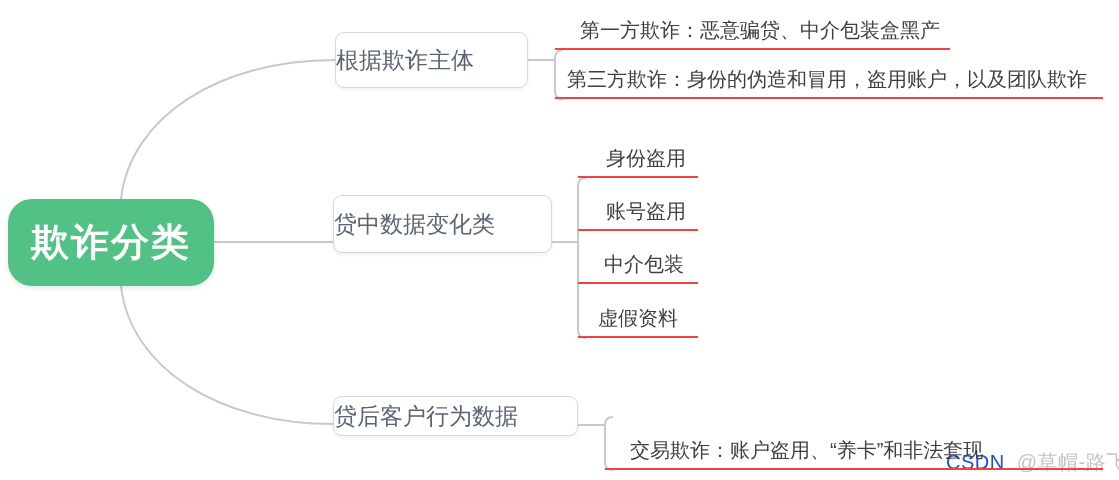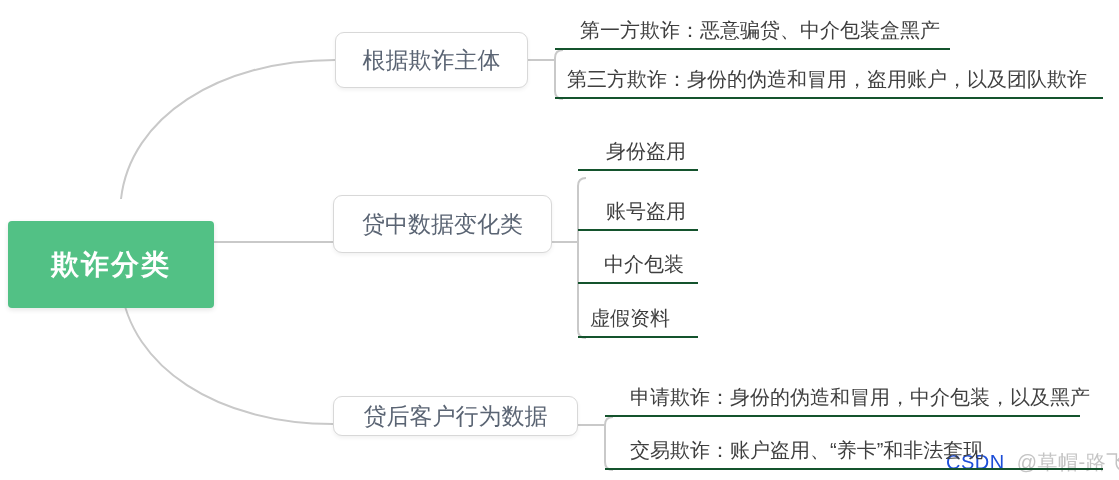--- a/index.html
+++ b/index.html
@@ -19,68 +19,67 @@
     left: 0; top: 0;
     width: 1119px; height: 480px;
     z-index: 1;
   }
 
   .root-node {
     position: absolute;
     left: 8px; top: 199px;
     width: 206px; height: 87px;
     background: #52c185;
-    border-radius: 4px;
+    border-radius: 24px;
     color: #ffffff;
-    font-size: 28px;
+    font-size: 38px;
     font-weight: bold;
     display: flex;
     align-items: center;
     justify-content: center;
     letter-spacing: 2px;
     z-index: 3;
     box-shadow: 0 2px 5px rgba(0,0,0,0.10);
-    margin-top: 22px;
   }
 
   .branch-node {
     position: absolute;
     background: #ffffff;
     border: 1px solid #d8d8d8;
     border-radius: 9px;
     color: #5a6473;
     font-size: 23px;
     display: flex;
     align-items: center;
-    justify-content: center;
+    justify-content: flex-start;
     z-index: 3;
     box-shadow: 0 2px 4px rgba(0,0,0,0.06);
   }
   .branch-1 { left: 335px; top: 32px;  width: 193px; height: 56px; }
   .branch-2 { left: 333px; top: 195px; width: 219px; height: 58px; }
   .branch-3 { left: 333px; top: 396px; width: 245px; height: 40px; }
 
   .leaf {
     position: absolute;
-    border-bottom: 2px solid #14532d;
+    border-bottom: 2px solid #ef4444;
     color: #3f3f3f;
     font-size: 20px;
     display: flex;
     align-items: flex-end;
     padding-bottom: 4px;
     white-space: nowrap;
     z-index: 2;
     background: transparent;
   }
   .leaf-1a { left: 555px; top: 17px;  width: 395px; height: 33px; padding-left: 25px; }
   .leaf-1b { left: 555px; top: 66px;  width: 548px; height: 33px; padding-left: 12px; }
-  .leaf-2a { left: 578px; top: 138px; width: 120px; height: 33px; padding-left: 28px; }
+  .leaf-2a { left: 578px; top: 145px; width: 120px; height: 33px; padding-left: 28px; }
   .leaf-2b { left: 578px; top: 198px; width: 120px; height: 33px; padding-left: 28px; }
   .leaf-2c { left: 578px; top: 251px; width: 120px; height: 33px; padding-left: 26px; }
-  .leaf-2d { left: 578px; top: 305px; width: 120px; height: 33px; padding-left: 12px; }
+  .leaf-2d { left: 578px; top: 305px; width: 120px; height: 33px; padding-left: 20px; }
   .leaf-3a { left: 605px; top: 384px; width: 475px; height: 33px; padding-left: 25px; }
   .leaf-3b { left: 605px; top: 437px; width: 498px; height: 33px; padding-left: 25px; align-items: center; }
 
   .watermark {
     position: absolute;
     left: 946px; top: 449px;
     font-size: 20px;
     z-index: 1;
     white-space: nowrap;
     letter-spacing: 0.5px;
@@ -138,23 +137,20 @@
   <div class="leaf leaf-2b">
     <span>账号盗用</span>
   </div>
   <div class="leaf leaf-2c">
     <span>中介包装</span>
   </div>
   <div class="leaf leaf-2d">
     <span>虚假资料</span>
   </div>
 
-  <div class="leaf leaf-3a">
-    <span>申请欺诈：身份的伪造和冒用，中介包装，以及黑产</span>
-  </div>
   <div class="leaf leaf-3b">
     <span>交易欺诈：账户盗用、“养卡”和非法套现</span>
   </div>
 
   <div class="watermark">
     <span class="brand">CSDN</span>
     <span class="author">@草帽-路飞</span>
   </div>
 
 </div>

